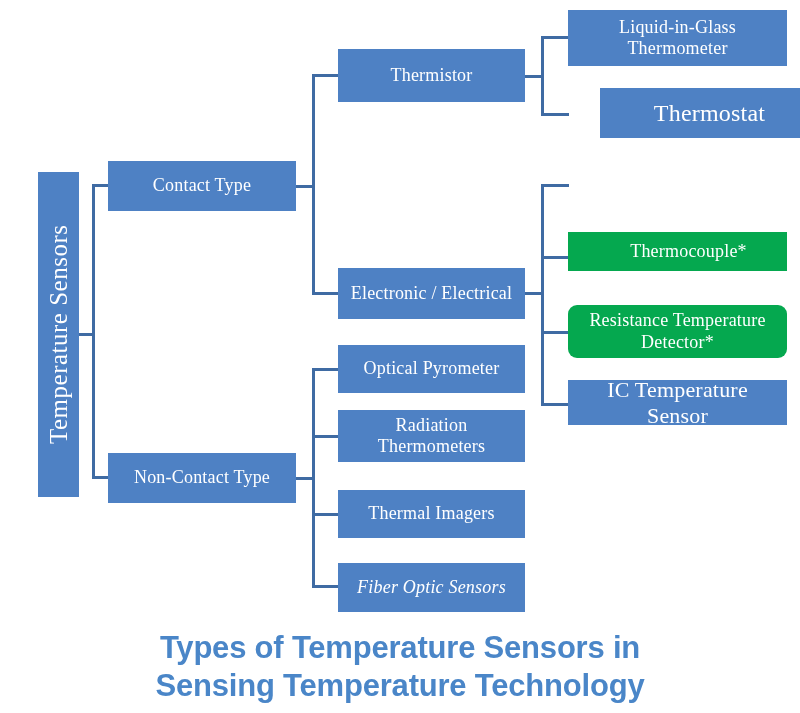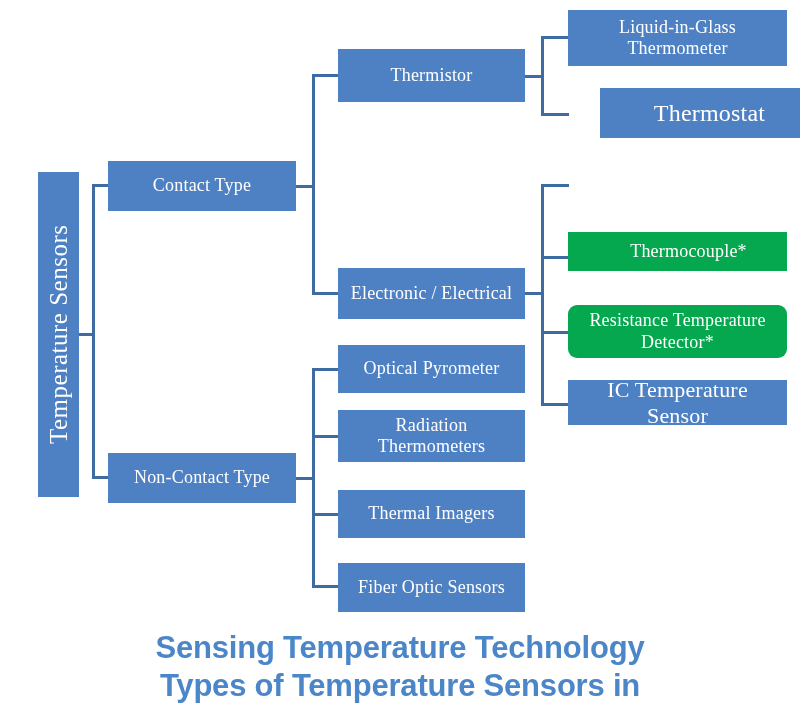--- a/index.html
+++ b/index.html
@@ -150,22 +150,22 @@
   </div>
 
   <div class="node blue" style="left:338px; top:410px; width:187px; height:52px; font-size:18px;justify-content:center;">
     <span>Radiation Thermometers</span>
   </div>
 
   <div class="node blue" style="left:338px; top:490px; width:187px; height:48px; font-size:18px;">
     <span>Thermal Imagers</span>
   </div>
 
-  <div class="node blue" style="left:338px; top:563px; width:187px; height:49px; font-size:18px;">
+  <div class="node blue" style="left:338px; top:563px; width:187px; height:49px; font-size:18px;font-style:italic;">
     <span>Fiber Optic Sensors</span>
   </div>
 
   <div id="title">
+    <span class="line">Types of Temperature Sensors in</span>
     <span class="line">Sensing Temperature Technology</span>
-    <span class="line">Types of Temperature Sensors in</span>
   </div>
 
 </div>
 
 </body></html>

